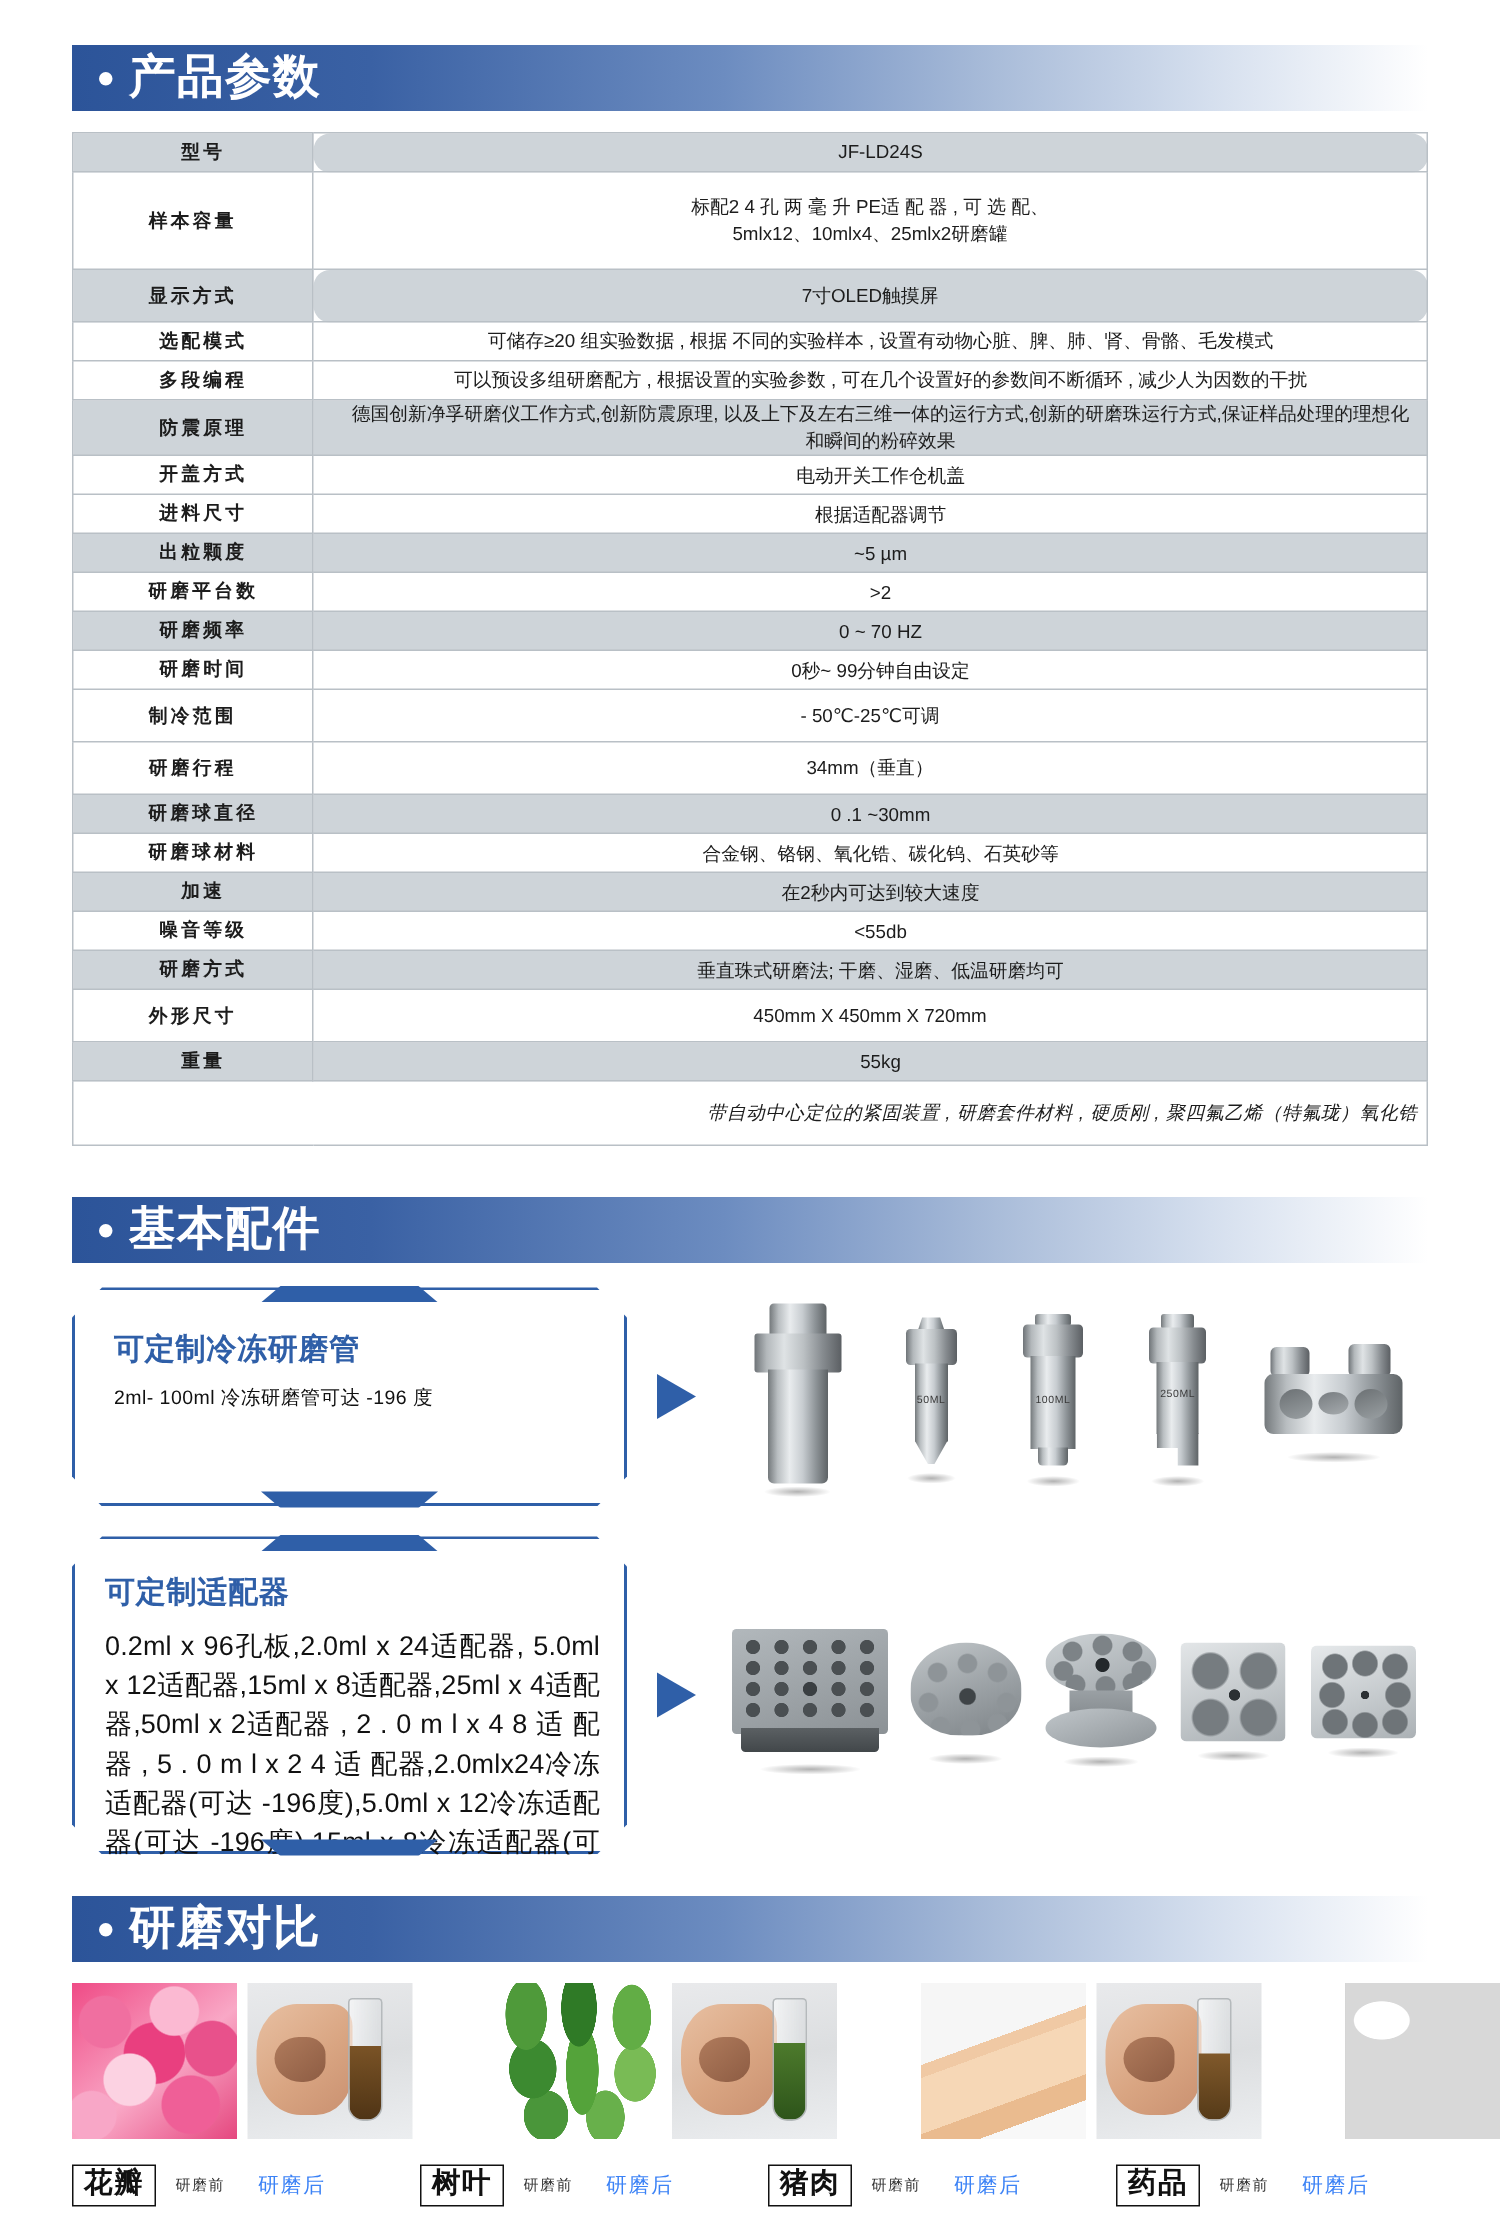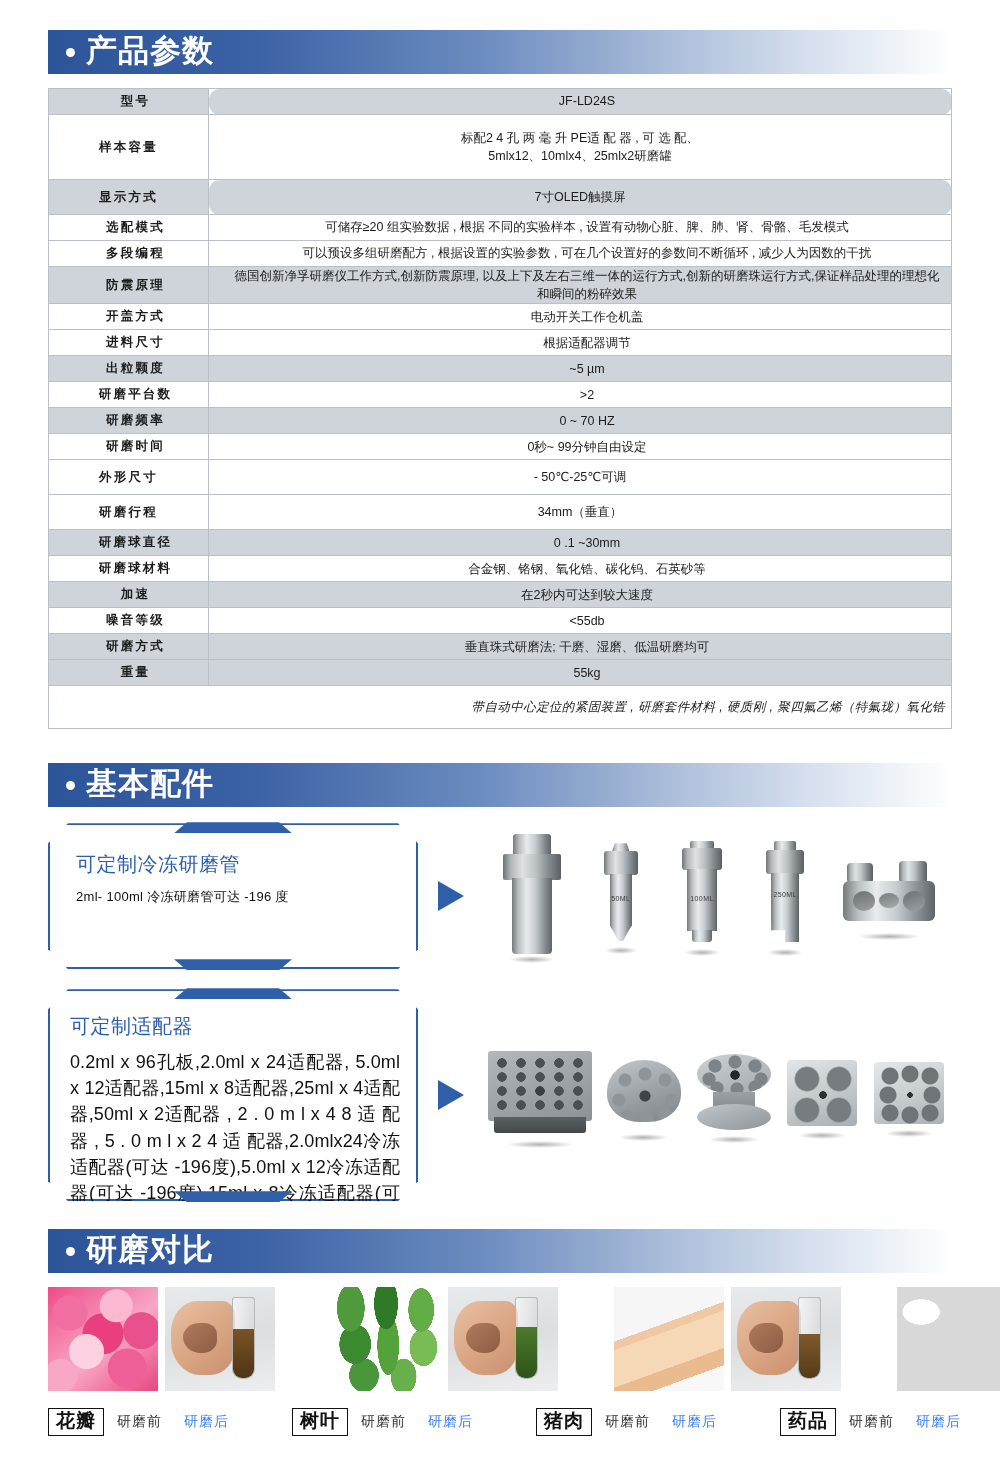--- a/index.html
+++ b/index.html
@@ -104,20 +104,21 @@
   .acc-card .tab-top{top:-1px;clip-path:polygon(13px 0,105px 0,118px 11px,0 11px);}
   .acc-card .tab-bot{bottom:-1px;clip-path:polygon(0 0,118px 0,105px 11px,13px 11px);}
 
   .acc-card .inner{padding:26px 26px 0 26px;}
   .acc-card.c2 .inner{padding:22px 16px 0 20px;}
   .acc-title{
     color:#2f5fa8;
     font-size:20px;
     margin:0 0 9px 0;
     letter-spacing:0.5px;
+    font-weight:bold;
   }
   .acc-desc{
     font-size:13px;
     color:#111111;
     line-height:1.5;
     letter-spacing:0.3px;
     margin:0;
   }
   .acc-card.c2 .acc-desc{
     font-size:18px;line-height:1.45;text-align:justify;
@@ -167,21 +168,21 @@
 
   .cmp-labels{display:flex;margin-top:17px;align-items:center;}
   .cmp-lblgroup{display:flex;align-items:center;flex:none;}
   .cat-box{
     border:1.6px solid #111;
     font-size:19px;font-weight:bold;color:#111;
     padding:1px 7px 3px 7px;line-height:1.15;
     letter-spacing:1px;
   }
   .cmp-sub{
-    font-size:14px;color:#333;margin-left:13px;letter-spacing:1px;
+    font-size:10px;color:#333;margin-left:13px;letter-spacing:1px;
   }
   .cmp-sub2{
     font-size:14px;color:#3b82f6;margin-left:22px;letter-spacing:1px;
   }
   .lblspace{width:63px;flex:none;}
 
   
   .petals{background:
     radial-gradient(circle at 20% 25%,#f06fa0 0 17px,transparent 18px),
     radial-gradient(circle at 62% 18%,#fbb9d2 0 16px,transparent 17px),
@@ -289,21 +290,21 @@
           </tr>
           <tr class="odd norm">
             <td class="k">研磨频率</td>
             <td class="v v-mid">0 ~ 70 HZ</td>
           </tr>
           <tr class="even norm">
             <td class="k">研磨时间</td>
             <td class="v v-mid">0秒~ 99分钟自由设定</td>
           </tr>
           <tr class="even mid">
-            <td class="k">外形尺寸</td>
+            <td class="k">制冷范围</td>
             <td class="v v-mid">- 50℃-25℃可调</td>
           </tr>
           <tr class="even mid">
             <td class="k">研磨行程</td>
             <td class="v v-lg">34mm（垂直）</td>
           </tr>
           <tr class="odd norm">
             <td class="k">研磨球直径</td>
             <td class="v v-mid">0 .1 ~30mm</td>
           </tr>
@@ -315,20 +316,24 @@
             <td class="k">加速</td>
             <td class="v v-mid">在2秒内可达到较大速度</td>
           </tr>
           <tr class="even norm">
             <td class="k">噪音等级</td>
             <td class="v v-mid">&lt;55db</td>
           </tr>
           <tr class="odd norm">
             <td class="k">研磨方式</td>
             <td class="v v-mid">垂直珠式研磨法; 干磨、湿磨、低温研磨均可</td>
+          </tr>
+          <tr class="even mid">
+            <td class="k">外形尺寸</td>
+            <td class="v v-lg">450mm X 450mm X 720mm</td>
           </tr>
           <tr class="odd norm">
             <td class="k">重量</td>
             <td class="v v-mid">55kg</td>
           </tr>
           <tr class="even">
             <td colspan="2" class="full">带自动中心定位的紧固装置 , 研磨套件材料 , 硬质刚 , 聚四氟乙烯（特氟珑）氧化锆</td>
           </tr>
         </tbody>
     </table>

